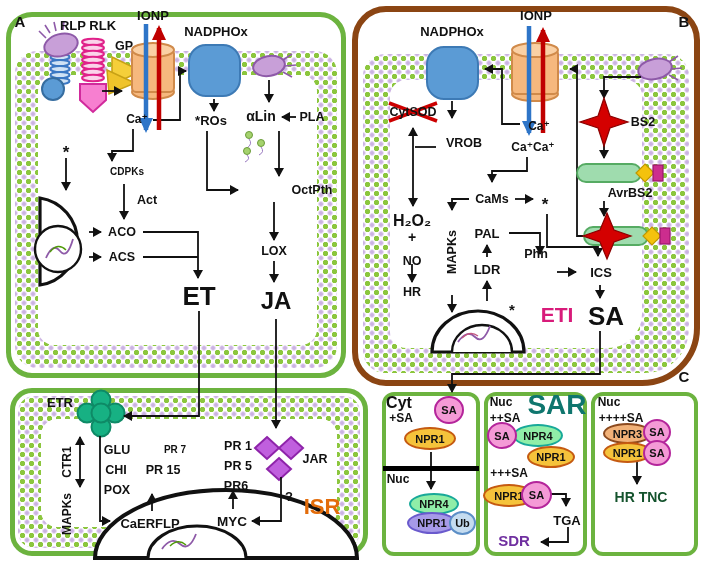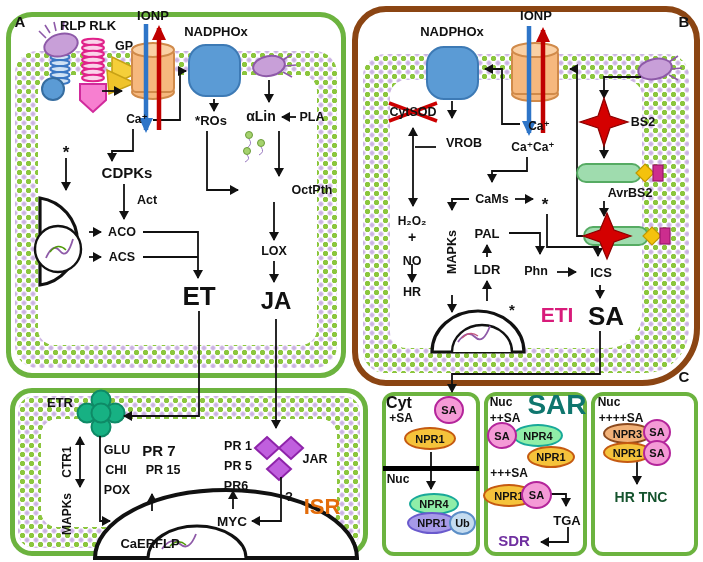--- a/index.html
+++ b/index.html
@@ -291,69 +291,69 @@
 
   <div class="lbl" style="left:20px;top:21px;font-size:15px;">A</div>
   <div class="lbl" style="left:88px;top:25px;font-size:13px;">RLP RLK</div>
   <div class="lbl" style="left:124px;top:46px;font-size:12.5px;">GP</div>
   <div class="lbl" style="left:153px;top:15px;font-size:13px;">IONP</div>
   <div class="lbl" style="left:216px;top:31px;font-size:13px;">NADPHOx</div>
   <div class="lbl" style="left:137px;top:119px;font-size:12px;">Ca⁺</div>
   <div class="lbl" style="left:211px;top:120px;font-size:13px;">*ROs</div>
   <div class="lbl" style="left:261px;top:116px;font-size:14px;">αLin</div>
   <div class="lbl" style="left:312px;top:117px;font-size:12.5px;">PLA</div>
-  <div class="lbl" style="left:123px;top:172px;font-size:15px;padding-left:8px;">CDPKs</div>
+  <div class="lbl" style="left:123px;top:172px;font-size:10px;padding-left:8px;">CDPKs</div>
   <div class="lbl" style="left:147px;top:200px;font-size:12.5px;">Act</div>
   <div class="lbl" style="left:122px;top:232px;font-size:12.5px;text-align:right;">ACO</div>
   <div class="lbl" style="left:122px;top:257px;font-size:12.5px;">ACS</div>
   <div class="lbl" style="left:199px;top:296px;font-size:26px;">ET</div>
   <div class="lbl" style="left:276px;top:190px;font-size:12.5px;margin-left:36px;">OctPth</div>
   <div class="lbl" style="left:274px;top:251px;font-size:12.5px;">LOX</div>
   <div class="lbl" style="left:276px;top:301px;font-size:24px;">JA</div>
   <div class="lbl" style="left:66px;top:152px;font-size:17px;">*</div>
 
   <div class="lbl" style="left:684px;top:21px;font-size:15px;">B</div>
   <div class="lbl" style="left:452px;top:31px;font-size:13px;">NADPHOx</div>
   <div class="lbl" style="left:536px;top:15px;font-size:13px;">IONP</div>
   <div class="lbl" style="left:413px;top:112px;font-size:12.5px;">CytSOD</div>
   <div class="lbl" style="left:464px;top:143px;font-size:12.5px;">VROB</div>
   <div class="lbl" style="left:539px;top:126px;font-size:12px;">Ca⁺</div>
   <div class="lbl" style="left:533px;top:147px;font-size:12px;">Ca⁺Ca⁺</div>
   <div class="lbl" style="left:492px;top:199px;font-size:12.5px;">CaMs</div>
   <div class="lbl" style="left:545px;top:204px;font-size:17px;">*</div>
-  <div class="lbl" style="left:412px;top:221px;font-size:12px;">H₂O₂</div>
+  <div class="lbl" style="left:412px;top:221px;font-size:16px;">H₂O₂</div>
   <div class="lbl" style="left:412px;top:237px;font-size:14px;">+</div>
   <div class="lbl" style="left:412px;top:261px;font-size:12.5px;">NO</div>
   <div class="lbl" style="left:412px;top:292px;font-size:12.5px;">HR</div>
   <div class="lbl vert" style="left:452px;top:252px;font-size:12.5px;">MAPKs</div>
   <div class="lbl" style="left:487px;top:233px;font-size:13px;">PAL</div>
   <div class="lbl" style="left:487px;top:269px;font-size:13px;">LDR</div>
-  <div class="lbl" style="left:536px;top:271px;font-size:12.5px;text-align:center;">Phn</div>
+  <div class="lbl" style="left:536px;top:254px;font-size:12.5px;text-align:center;">Phn</div>
   <div class="lbl" style="left:601px;top:272px;font-size:13px;">ICS</div>
   <div class="lbl" style="left:557px;top:314px;font-size:21px;color:#D81B7A;">ETI</div>
   <div class="lbl" style="left:606px;top:316px;font-size:26px;">SA</div>
   <div class="lbl" style="left:643px;top:122px;font-size:12.5px;">BS2</div>
   <div class="lbl" style="left:630px;top:193px;font-size:12.5px;">AvrBS2</div>
   <div class="lbl" style="left:512px;top:309px;font-size:15px;">*</div>
 
   <div class="lbl" style="left:60px;top:402px;font-size:13px;">ETR</div>
   <div class="lbl vert" style="left:67px;top:462px;font-size:12px;">CTR1</div>
   <div class="lbl vert" style="left:67px;top:514px;font-size:12px;">MAPKs</div>
   <div class="lbl" style="left:117px;top:450px;font-size:12.5px;">GLU</div>
   <div class="lbl" style="left:116px;top:470px;font-size:12.5px;">CHI</div>
   <div class="lbl" style="left:117px;top:490px;font-size:12.5px;">POX</div>
-  <div class="lbl" style="left:159px;top:450px;font-size:15px;">PR 7</div>
+  <div class="lbl" style="left:175px;top:450px;font-size:10px;">PR 7</div>
   <div class="lbl" style="left:163px;top:470px;font-size:12.5px;">PR 15</div>
   <div class="lbl" style="left:238px;top:446px;font-size:12.5px;">PR 1</div>
   <div class="lbl" style="left:238px;top:466px;font-size:12.5px;">PR 5</div>
   <div class="lbl" style="left:236px;top:486px;font-size:12.5px;">PR6</div>
   <div class="lbl" style="left:315px;top:459px;font-size:12.5px;">JAR</div>
   <div class="lbl" style="left:289px;top:496px;font-size:13px;">?</div>
   <div class="lbl" style="left:322px;top:507px;font-size:22px;color:#E36C0A;">ISR</div>
-  <div class="lbl" style="left:150px;top:523px;font-size:13px;margin-top:20px;">CaERFLP</div>
+  <div class="lbl" style="left:150px;top:523px;font-size:13px;">CaERFLP</div>
   <div class="lbl" style="left:232px;top:522px;font-size:13.5px;">MYC</div>
 
   <div class="lbl" style="left:684px;top:376px;font-size:15px;">C</div>
   <div class="lbl" style="left:399px;top:403px;font-size:16px;">Cyt</div>
   <div class="lbl" style="left:401px;top:418px;font-size:12px;">+SA</div>
   <div class="lbl" style="left:398px;top:479px;font-size:12px;">Nuc</div>
   <div class="lbl" style="left:501px;top:402px;font-size:12px;">Nuc</div>
   <div class="lbl" style="left:505px;top:418px;font-size:12px;">++SA</div>
   <div class="lbl" style="left:557px;top:405px;font-size:28px;color:#0f766e;">SAR</div>
   <div class="lbl" style="left:509px;top:473px;font-size:12px;">+++SA</div>

